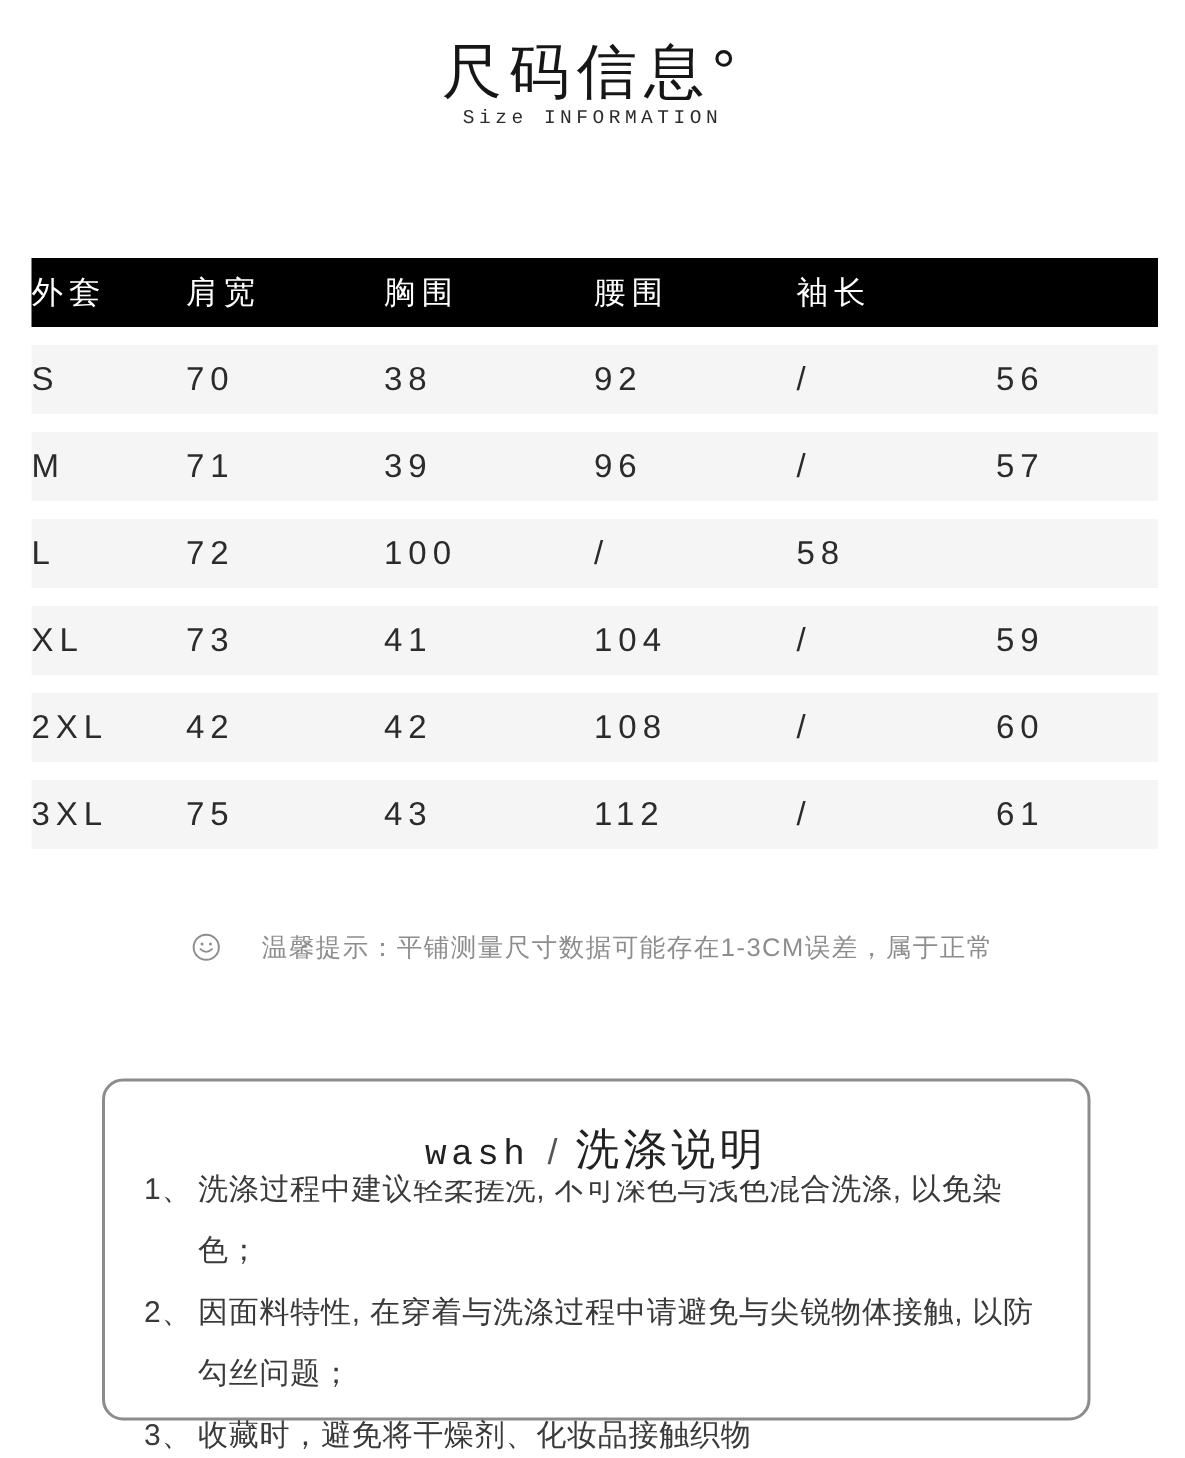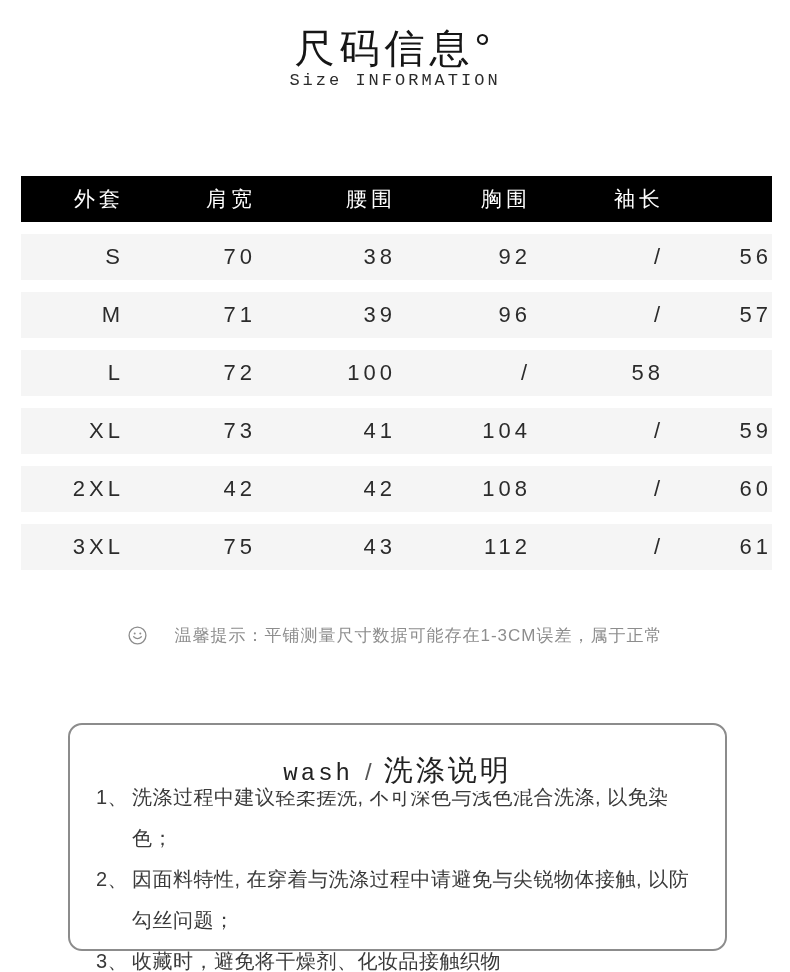--- a/index.html
+++ b/index.html
@@ -13,39 +13,39 @@
     font-family:"Liberation Sans","DejaVu Sans",sans-serif;
     color:var(--text);
   }
   
   .title-block{padding-top:26px;text-align:center;}
   .page-title{
     font-size:40px;font-weight:500;letter-spacing:5px;color:#161616;
     line-height:44px;
   }
   .page-subtitle{
-    font-size:17px;letter-spacing:3px;color:#2b2b2b;margin-top:1px;
+    font-size:13px;letter-spacing:3px;color:#2b2b2b;margin-top:1px;
     font-family:"Liberation Mono","DejaVu Sans Mono",monospace;
   }
   
   .size-table{margin:86px 0 0 21px;width:751px;}
   .trow{
     display:grid;
     grid-template-columns:103px 132px 140px 135px 133px 108px;
     align-items:center;
   }
   .trow.head{
     background:var(--header-bg);color:var(--header-text);
     height:46px;font-size:21px;font-weight:500;letter-spacing:4px;
   }
   .trow.data{
     background:var(--row-bg);height:46px;margin-top:12px;
     font-size:22px;font-weight:400;color:#2b2b2b;letter-spacing:4px;
   }
-  .th,.td{text-align:right;padding-left:12px;}
+  .th,.td{text-align:left;}
   
   .tip{
     margin-top:54px;display:flex;justify-content:center;align-items:center;
     gap:26px;color:var(--muted);font-size:17px;letter-spacing:1px;
   }
   .tip svg{display:block;}
   
   .wash-box{
     position:relative;margin:76px 0 0 68px;width:659px;height:228px;
     border:2px solid var(--box-border);border-radius:14px;
@@ -74,22 +74,22 @@
 
 <div class="title-block">
   <div class="page-title">尺码信息°</div>
   <div class="page-subtitle">Size INFORMATION</div>
 </div>
 
 <div class="size-table">
   <div class="trow head">
       <div class="th">外套</div>
       <div class="th">肩宽</div>
+      <div class="th">胸围</div>
       <div class="th">腰围</div>
-      <div class="th">胸围</div>
       <div class="th">袖长</div>
     </div>
   <div>
       <div class="trow data">
         <div class="td">S</div>
         <div class="td">70</div>
         <div class="td">38</div>
         <div class="td">92</div>
         <div class="td">/</div>
         <div class="td">56</div>

